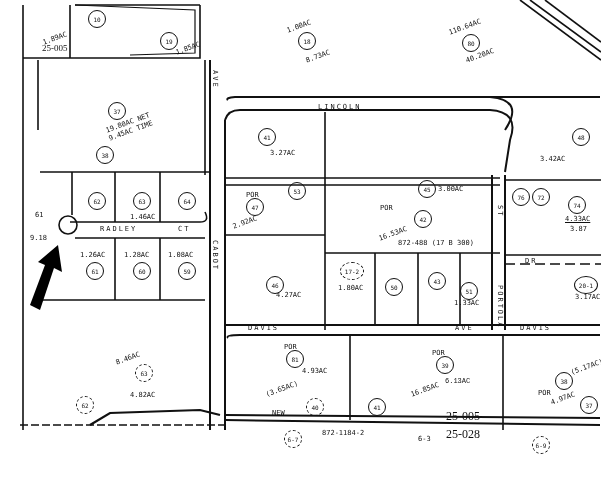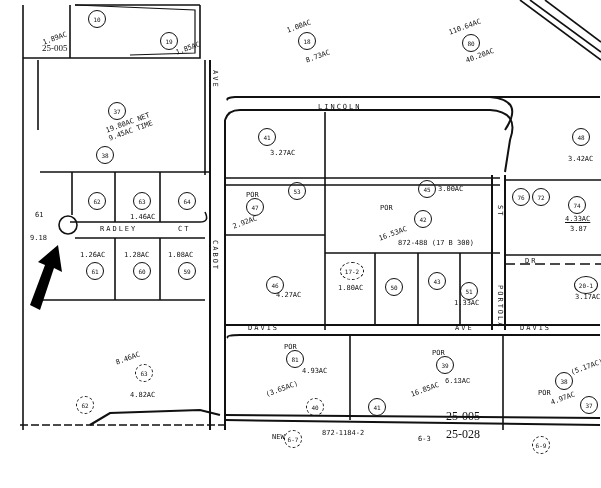--- a/index.html
+++ b/index.html
@@ -105,21 +105,21 @@
   <div class="pn" style="left:96px;top:146px;">38</div>
   <div class="pn" style="left:298px;top:32px;">18</div>
   <div class="lbl rot" style="left:286px;top:28px;">1.00AC</div>
   <div class="lbl rot" style="left:305px;top:58px;">8.73AC</div>
   <div class="pn" style="left:462px;top:34px;">80</div>
   <div class="lbl rot" style="left:448px;top:30px;">110.64AC</div>
   <div class="lbl rot" style="left:465px;top:58px;">40.20AC</div>
   <div class="pn" style="left:258px;top:128px;">41</div>
   <div class="lbl" style="left:270px;top:150px;">3.27AC</div>
   <div class="pn" style="left:572px;top:128px;">48</div>
-  <div class="lbl" style="left:568px;top:156px;">3.42AC</div>
+  <div class="lbl" style="left:540px;top:156px;">3.42AC</div>
 
   <div class="pn" style="left:88px;top:192px;">62</div>
   <div class="pn" style="left:133px;top:192px;">63</div>
   <div class="lbl" style="left:130px;top:214px;">1.46AC</div>
   <div class="pn" style="left:178px;top:192px;">64</div>
   <div class="lbl" style="left:35px;top:212px;">61</div>
   <div class="lbl" style="left:30px;top:235px;">9.18</div>
   <div class="pn" style="left:86px;top:262px;">61</div>
   <div class="lbl" style="left:80px;top:252px;">1.26AC</div>
   <div class="pn" style="left:133px;top:262px;">60</div>
@@ -174,14 +174,14 @@
   <div class="lbl" style="left:538px;top:390px;">POR</div>
   <div class="lbl rot" style="left:550px;top:400px;">4.97AC</div>
   <div class="lbl rot" style="left:570px;top:370px;">(5.17AC)</div>
   <div class="pn" style="left:580px;top:396px;">37</div>
 
   <div class="pn" style="left:284px;top:430px;border-style:dashed;">6-7</div>
   <div class="lbl" style="left:418px;top:436px;">6-3</div>
   <div class="pn" style="left:532px;top:436px;border-style:dashed;">6-9</div>
 
   <div class="lbl" style="left:322px;top:430px;">872-1184-2</div>
-  <div class="lbl" style="left:272px;top:434px;">NEW</div>
+  <div class="lbl" style="left:272px;top:410px;">NEW</div>
 </div>
 
 </body></html>

